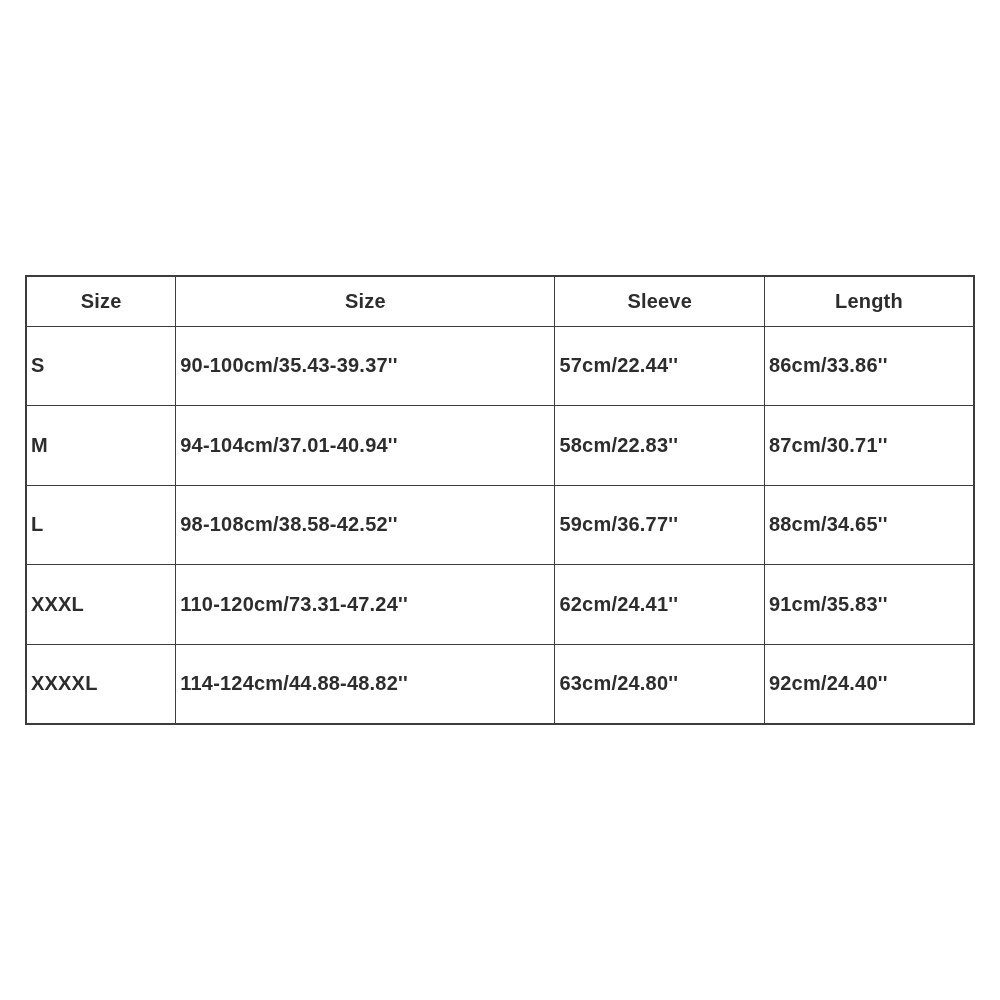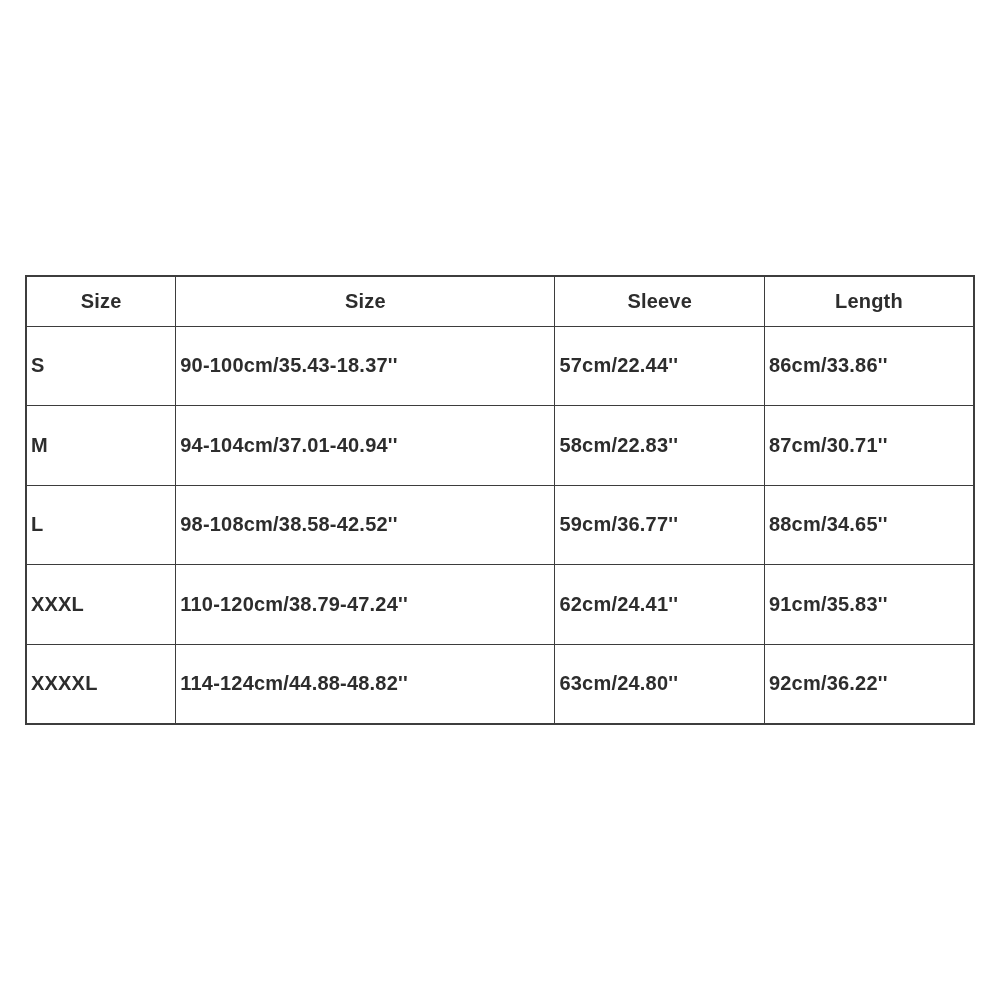--- a/index.html
+++ b/index.html
@@ -63,44 +63,44 @@
         <tr>
           <th>Size</th>
           <th>Size</th>
           <th>Sleeve</th>
           <th>Length</th>
         </tr>
       </thead>
       <tbody>
           <tr>
             <td>S</td>
-            <td>90-100cm/35.43-18.37''</td>
+            <td>90-100cm/35.43-39.37''</td>
             <td>57cm/22.44''</td>
             <td>86cm/33.86''</td>
           </tr>
           <tr>
             <td>M</td>
             <td>94-104cm/37.01-40.94''</td>
             <td>58cm/22.83''</td>
             <td>87cm/30.71''</td>
           </tr>
           <tr>
             <td>L</td>
             <td>98-108cm/38.58-42.52''</td>
             <td>59cm/36.77''</td>
             <td>88cm/34.65''</td>
           </tr>
           <tr>
             <td>XXXL</td>
-            <td>110-120cm/38.79-47.24''</td>
+            <td>110-120cm/73.31-47.24''</td>
             <td>62cm/24.41''</td>
             <td>91cm/35.83''</td>
           </tr>
           <tr>
             <td>XXXXL</td>
             <td>114-124cm/44.88-48.82''</td>
             <td>63cm/24.80''</td>
-            <td>92cm/36.22''</td>
+            <td>92cm/24.40''</td>
           </tr>
         </tbody>
     </table>
   </div>
 </div>
 
 </body></html>

